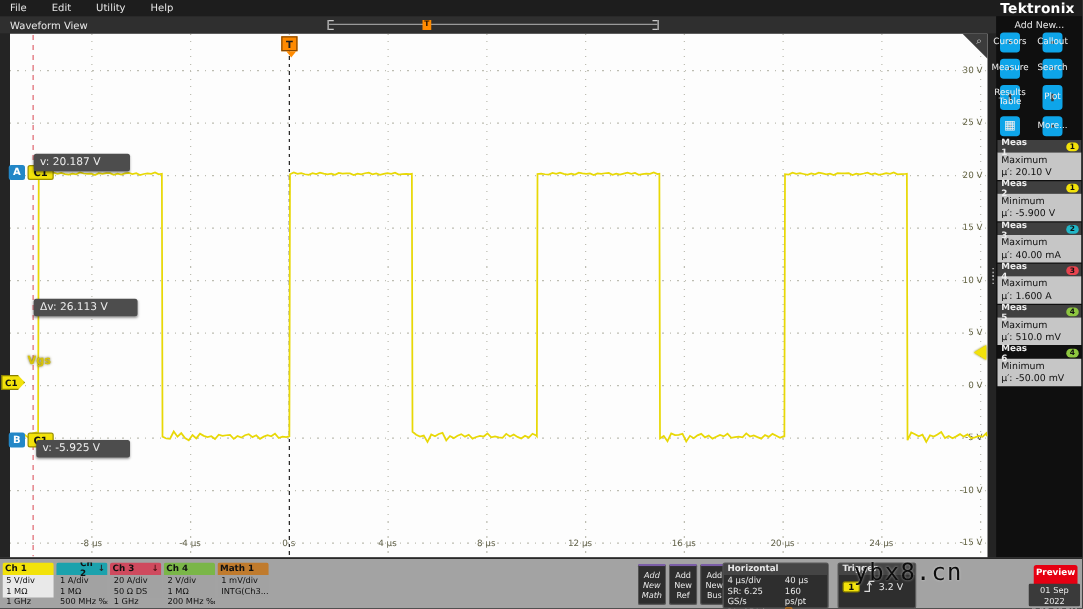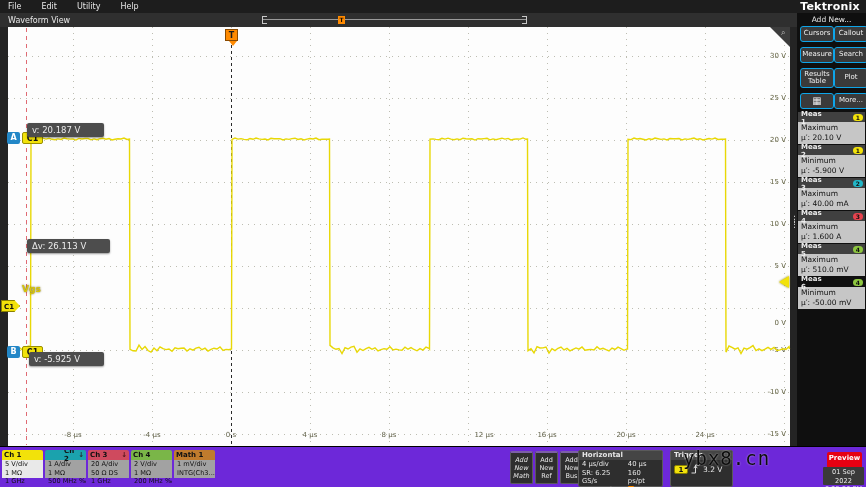--- a/index.html
+++ b/index.html
@@ -44,31 +44,31 @@
   .cursor-letter { width:13px; height:12px; background:#2387c7; color:#fff; font-size:8px; font-weight:bold; text-align:center; line-height:12px; border-radius:2px; }
   .cursor-src { width:21px; height:12px; background:#f2e20a; color:#111; font-size:8px; font-weight:bold; text-align:center; line-height:12px; border-radius:2px; border:1px solid #9a8f00; }
   .readout { position:absolute; background:#4d4d4d; color:#ececec; font-size:8.5px; padding:2px 24px 2px 5px; border-radius:2px; white-space:nowrap; box-shadow:0 1px 2px rgba(0,0,0,.4); }
   #wave-name { position:absolute; left:22px; top:257px; color:#d8c40a; font-size:9px; font-weight:bold; text-shadow:0 0 2px #5a5200; }
   #ch1-marker { position:absolute; left:1px; top:273px; width:19px; height:12px; background:#f2e20a; border:1px solid #8a8000; clip-path:polygon(0 0,70% 0,100% 50%,70% 100%,0 100%); color:#111; font-size:7px; font-weight:bold; line-height:12px; padding-left:2px; }
   #trig-level-arrow { position:absolute; left:779px; top:249px; width:0; height:0; border-top:6px solid transparent; border-bottom:6px solid transparent; border-right:10px solid #f2e20a; filter:drop-shadow(0 0 1px #8a8000); }
 
   
   #sidebar { position:absolute; left:797px; top:13px; width:69px; height:433px; background:#0f0f0f; }
   #add-new-label { position:absolute; left:0; top:2px; width:69px; text-align:center; color:#e8e8e8; font-size:7.5px; }
-  .side-btn { position:absolute; width:34px; background:#3a3a3a; border:1px solid #0ea5e9; border-radius:3px; color:#f0f0f0; font-size:7px; text-align:center; display:flex; align-items:center; justify-content:center; line-height:7.5px; cursor:pointer; }
+  .side-btn { position:absolute; width:16px; background:#3a3a3a; border:7px solid #0ea5e9; border-radius:3px; color:#f0f0f0; font-size:7px; text-align:center; display:flex; align-items:center; justify-content:center; line-height:7.5px; cursor:pointer; }
   #meas-stack { position:absolute; left:0px; top:99px; width:69px; }
   .meas-badge { position:relative; width:67px; margin:0 0 1px 1px; }
   .meas-title { height:10px; background:#404040; color:#ececec; font-size:7px; font-weight:bold; padding:1px 2px 0 3px; display:flex; justify-content:space-between; align-items:center;gap:30px; }
   .meas-badge.dark-title .meas-title { background:#101010; }
   .meas-pill { width:13px; height:7px; border-radius:3.5px; font-size:6px; font-weight:bold; color:#111; text-align:center; line-height:7px; }
   .pill-ch1 { background:#f2e20a; } .pill-ch2 { background:#21b6c7; } .pill-ch3 { background:#e8434e; } .pill-ch4 { background:#8dc63f; }
   .meas-body { background:#c6c6c6; color:#111; font-size:7.5px; padding:1px 0 2px 3px; line-height:9.5px; }
 
   
-  #bottombar { position:absolute; left:0; top:446px; width:866px; height:41px; background:#6d28d9; border-top:1px solid #000; }
+  #bottombar { position:absolute; left:0; top:446px; width:866px; height:41px; background:#a3a3a3; border-top:1px solid #000; }
   .ch-badge { position:absolute; top:3px; width:41px; height:36px; border-radius:2px; overflow:hidden; cursor:pointer; }
   .ch-head { height:10px; font-size:7px; font-weight:bold; color:#111; padding:0 2px; display:flex; justify-content:space-between; align-items:center; }
   .ch-head .dn { color:rgba(40,0,0,.75); font-size:7px; }
   .ch-body { height:18px; background:#a2a2a2; color:#111; font-size:6.6px; line-height:8.6px; padding-left:3px; white-space:nowrap; }
   .ch-badge.selected .ch-body { background:#e9e9e9; }
   .head-ch1 { background:#f2e20a; } .head-ch2 { background:#1ba2ad;padding-left:19px; } .head-ch3 { background:#cf4a5e; } .head-ch4 { background:#7ab648; } .head-math { background:#c07b2d; }
 
   .addnew-btn { position:absolute; top:4px; width:23px; height:33px; background:#2e2e2e; border:1px solid #5a5a5a; border-top:2px solid #7b5ea7; border-radius:2px; color:#e8e8e8; font-size:6.5px; line-height:8px; text-align:center; display:flex; align-items:center; justify-content:center; cursor:pointer; }
 
   .panel { position:absolute; top:3px; height:37px; background:#2e2e2e; border:1px solid #5a5a5a; border-radius:2px; }
@@ -138,30 +138,30 @@
         <div class="gridline-v" style="left: 705px; top: 0px; height: 418px;"></div>
         <div class="gridline-v" style="left: 784px; top: 0px; height: 418px;"></div>
       </div>
     <div id="labels-layer">
         <div class="y-label" style="top: 25px;">30 V</div>
         <div class="y-label" style="top: 67px;">25 V</div>
         <div class="y-label" style="top: 109px;">20 V</div>
         <div class="y-label" style="top: 151px;">15 V</div>
         <div class="y-label" style="top: 193px; margin-left: 20px;">10 V</div>
         <div class="y-label" style="top: 235px;">5 V</div>
-        <div class="y-label" style="top: 292px;">0 V</div>
+        <div class="y-label" style="top: 277px;">0 V</div>
         <div class="y-label" style="top: 319px;">-5 V</div>
         <div class="y-label" style="top: 361px;">-10 V</div>
         <div class="y-label" style="top: 403px;">-15 V</div>
         <div class="x-label" style="left: 73px; top: 404px;">-8 μs</div>
         <div class="x-label" style="left: 152px; top: 404px;">-4 μs</div>
         <div class="x-label" style="left: 231px; top: 404px;">0 s</div>
         <div class="x-label" style="left: 310px; top: 404px;">4 μs</div>
         <div class="x-label" style="left: 389px; top: 404px;">8 μs</div>
-        <div class="x-label" style="left: 484px; top: 404px; text-align: right;">12 μs</div>
+        <div class="x-label" style="left: 464px; top: 404px; text-align: right;">12 μs</div>
         <div class="x-label" style="left: 547px; top: 404px;">16 μs</div>
         <div class="x-label" style="left: 626px; top: 404px;">20 μs</div>
         <div class="x-label" style="left: 705px; top: 404px;">24 μs</div>
       </div>
 
     <div id="trigger-line"></div>
     <div id="cursor-line"></div>
 
     <svg id="wave-svg" width="797" height="419" viewBox="0 0 797 419">
       <path id="wave-path" fill="none" stroke-width="1.4" d="M8.0,321.2 L11.0,320.9 L14.0,321.1 L17.0,326.4 L20.0,321.1 L23.0,323.3 L26.0,319.9 L29.0,319.1 L30.5,322.0 L31.0,112.4 L34.0,111.9 L37.0,112.5 L40.0,112.6 L43.0,111.2 L46.0,112.1 L49.0,111.3 L52.0,112.3 L55.0,112.7 L58.0,111.9 L61.0,112.5 L64.0,111.0 L67.0,111.8 L70.0,112.1 L73.0,112.0 L76.0,113.1 L79.0,111.5 L82.0,112.0 L85.0,111.5 L88.0,111.5 L91.0,112.8 L94.0,111.9 L97.0,112.7 L100.0,111.7 L103.0,111.3 L106.0,112.2 L109.0,111.5 L112.0,113.0 L115.0,112.2 L118.0,111.8 L121.0,112.0 L124.0,111.0 L127.0,112.5 L129.5,112.0 L130.0,322.3 L133.0,323.8 L136.0,324.0 L139.0,318.2 L142.0,322.4 L145.0,319.5 L148.0,323.5 L151.0,325.2 L154.0,321.0 L157.0,323.7 L160.0,319.9 L163.0,321.7 L166.0,322.6 L169.0,322.0 L172.0,324.2 L175.0,320.8 L178.0,321.7 L181.0,321.2 L184.0,321.0 L187.0,324.1 L190.0,321.8 L193.0,323.1 L196.0,321.2 L199.0,320.3 L202.0,322.7 L205.0,321.2 L208.0,324.1 L211.0,322.3 L214.0,321.2 L217.0,322.0 L220.0,319.9 L223.0,323.4 L226.0,322.4 L229.0,322.7 L231.5,322.0 L232.0,112.4 L235.0,111.0 L238.0,112.1 L241.0,111.6 L244.0,112.4 L247.0,112.8 L250.0,111.6 L253.0,112.3 L256.0,111.1 L259.0,111.9 L262.0,112.4 L265.0,112.0 L268.0,112.9 L271.0,111.3 L274.0,111.8 L277.0,111.7 L280.0,111.7 L283.0,113.0 L286.0,111.9 L289.0,112.4 L292.0,111.6 L295.0,111.2 L298.0,112.5 L301.0,111.8 L304.0,112.9 L307.0,112.1 L310.0,111.5 L313.0,112.0 L316.0,111.1 L319.0,112.7 L322.0,112.3 L325.0,112.2 L328.0,112.3 L329.5,112.0 L330.0,318.4 L333.0,320.8 L336.0,322.3 L339.0,321.5 L342.0,326.5 L345.0,320.6 L348.0,322.0 L351.0,320.2 L354.0,319.3 L357.0,325.3 L360.0,321.8 L363.0,323.5 L366.0,321.6 L369.0,320.3 L372.0,322.3 L375.0,320.8 L378.0,323.9 L381.0,322.6 L384.0,321.7 L387.0,322.2 L390.0,319.7 L393.0,322.9 L396.0,322.1 L399.0,322.9 L402.0,323.3 L405.0,320.1 L408.0,322.2 L411.0,320.6 L414.0,322.5 L417.0,323.8 L420.0,321.6 L423.0,323.1 L426.0,320.0 L429.0,321.4 L429.5,322.0 L430.0,112.2 L433.0,111.9 L436.0,112.4 L439.0,112.7 L442.0,111.3 L445.0,112.1 L448.0,111.2 L451.0,112.1 L454.0,112.7 L457.0,111.9 L460.0,112.7 L463.0,111.2 L466.0,111.7 L469.0,112.0 L472.0,111.8 L475.0,113.1 L478.0,111.7 L481.0,112.0 L484.0,111.6 L487.0,111.3 L490.0,112.8 L493.0,111.9 L496.0,112.7 L499.0,111.9 L502.0,111.2 L505.0,112.1 L508.0,111.4 L511.0,112.9 L514.0,112.3 L517.0,111.9 L520.0,112.1 L523.0,110.9 L526.0,112.3 L527.5,112.0 L528.0,323.7 L531.0,321.8 L534.0,326.0 L537.0,319.7 L540.0,321.0 L543.0,320.9 L546.0,320.0 L549.0,326.2 L552.0,321.7 L555.0,323.6 L558.0,321.3 L561.0,320.1 L564.0,322.9 L567.0,321.4 L570.0,323.9 L573.0,322.4 L576.0,320.9 L579.0,322.1 L582.0,320.0 L585.0,323.3 L588.0,322.7 L591.0,322.4 L594.0,322.9 L597.0,319.7 L600.0,322.2 L603.0,321.3 L606.0,322.7 L609.0,323.9 L612.0,321.0 L615.0,322.5 L618.0,320.1 L621.0,321.6 L624.0,323.3 L627.0,321.9 L627.5,322.0 L628.0,112.3 L631.0,112.6 L634.0,111.1 L637.0,112.0 L640.0,111.5 L643.0,112.2 L646.0,112.9 L649.0,111.7 L652.0,112.4 L655.0,111.1 L658.0,111.7 L661.0,112.4 L664.0,111.9 L667.0,113.0 L670.0,111.5 L673.0,111.7 L676.0,111.7 L679.0,111.5 L682.0,113.0 L685.0,111.9 L688.0,112.4 L691.0,111.8 L694.0,111.1 L697.0,112.4 L700.0,111.7 L703.0,112.9 L706.0,112.3 L709.0,111.5 L712.0,112.1 L715.0,111.0 L718.0,112.5 L721.0,112.3 L724.0,112.2 L725.5,112.0 L726.0,325.1 L729.0,319.0 L732.0,320.4 L735.0,322.1 L738.0,320.8 L741.0,326.6 L744.0,321.2 L747.0,322.2 L750.0,320.6 L753.0,318.6 L756.0,323.5 L759.0,321.8 L762.0,323.6 L765.0,322.1 L768.0,320.3 L771.0,322.3 L774.0,320.5 L777.0,323.6 L780.0,322.9 L783.0,321.8 L786.0,322.5 L789.0,319.6 L789.5,322.0" stroke="#e8d806"></path>

